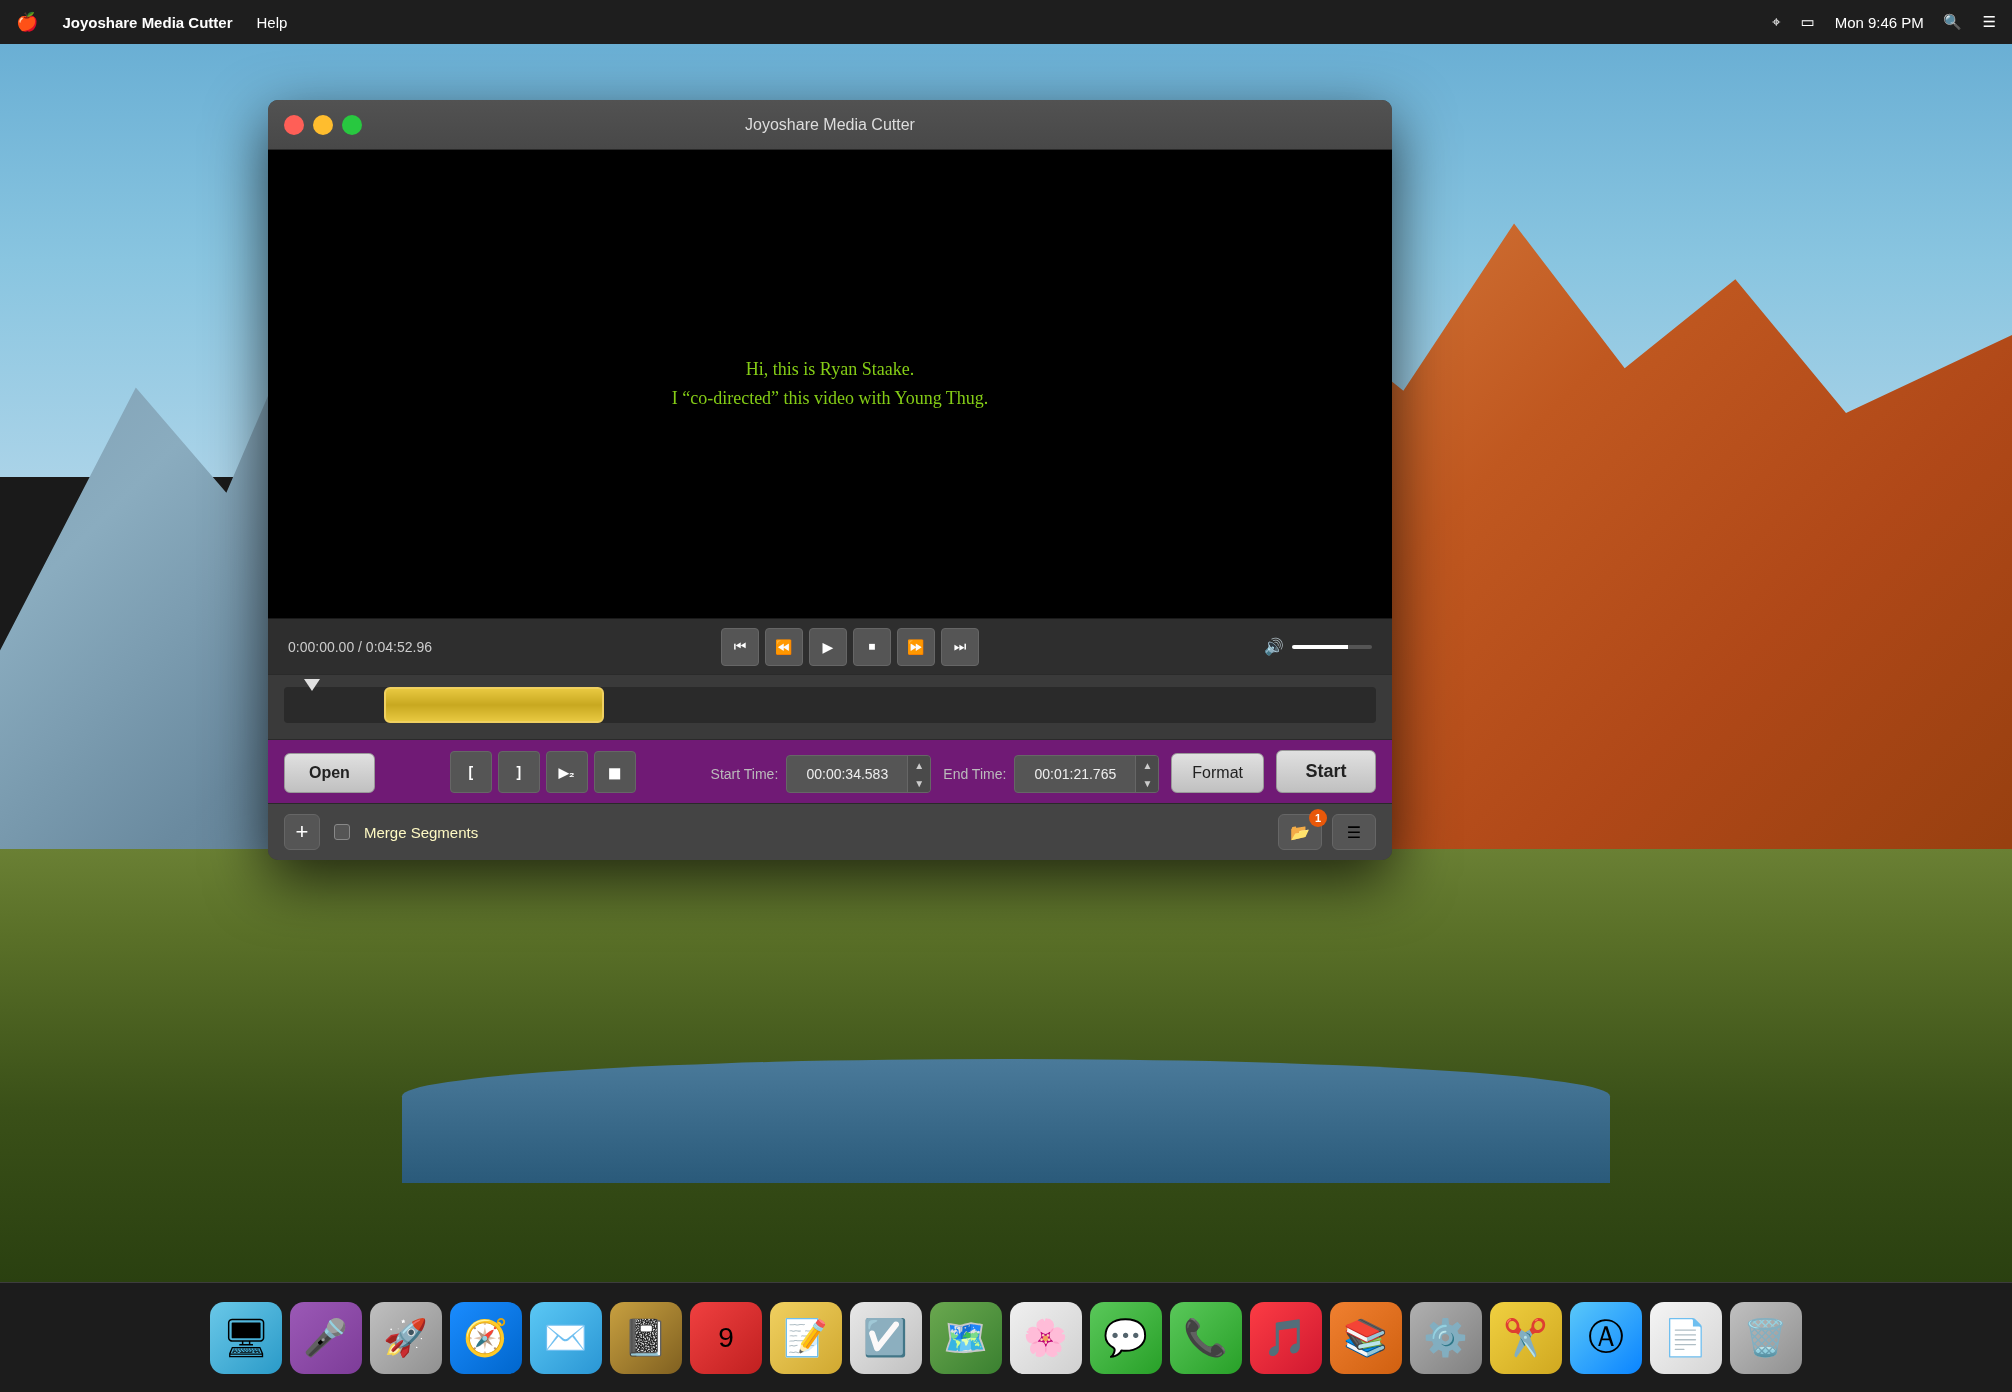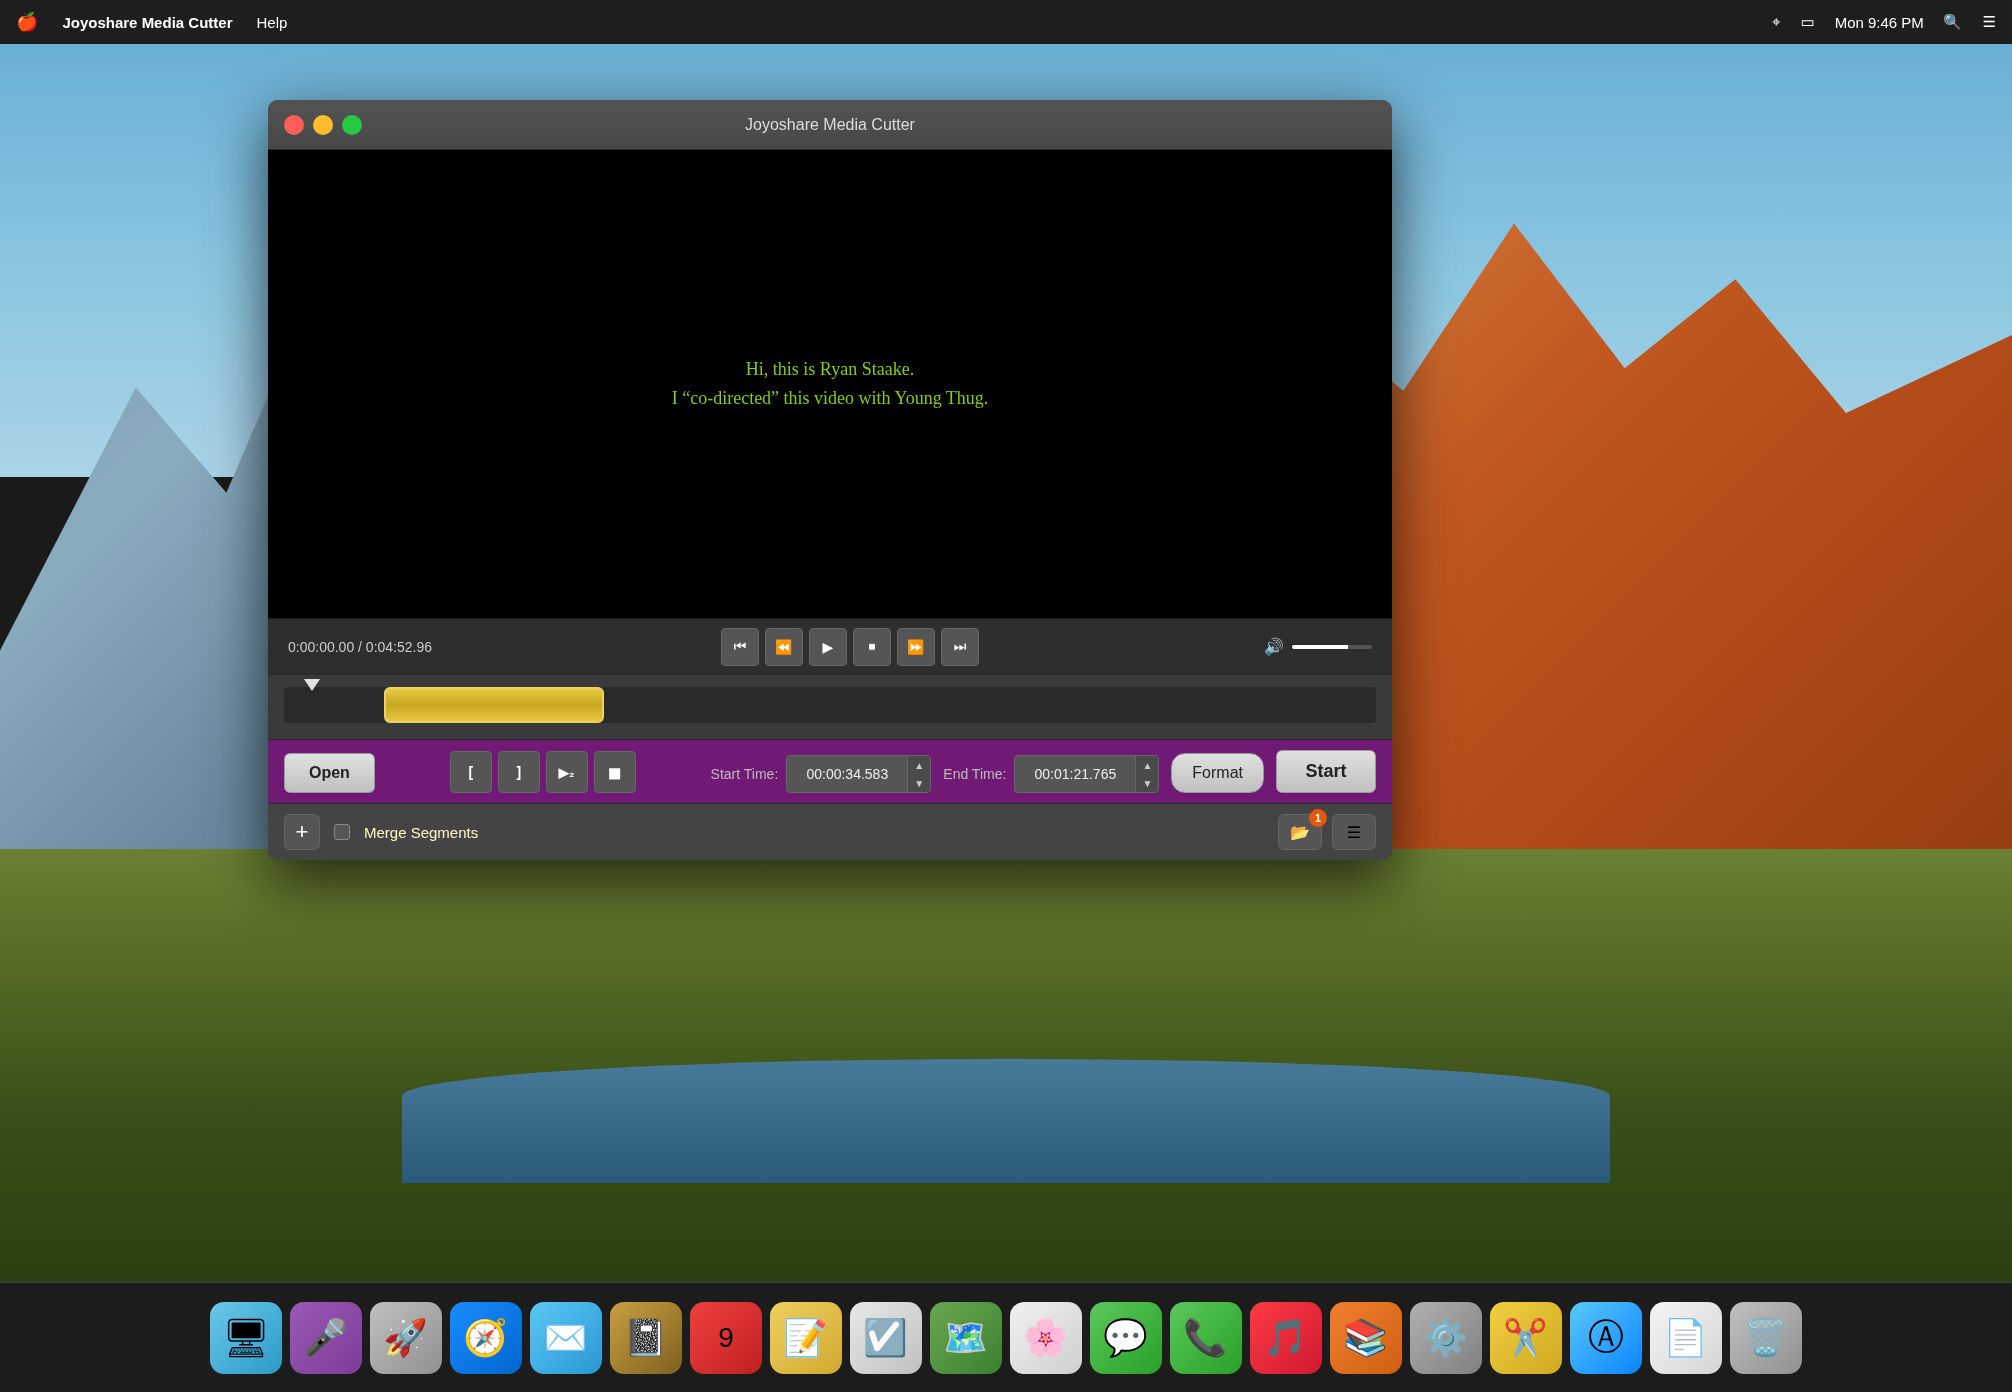--- a/index.html
+++ b/index.html
@@ -323,21 +323,21 @@
       cursor: pointer;
       font-size: 10px;
       display: flex;
       align-items: center;
       justify-content: center;
     }
     .btn-format {
       background: linear-gradient(to bottom, #e0e0e0, #c0c0c0);
       color: #222;
       border: 1px solid #999;
-      border-radius: 14px;
+      border-radius: 6px;
       padding: 10px 20px;
       font-size: 16px;
       font-weight: 500;
       cursor: pointer;
     }
     .btn-start {
       background: linear-gradient(to bottom, #e0e0e0, #c0c0c0);
       color: #222;
       border: 1px solid #999;
       border-radius: 6px;

